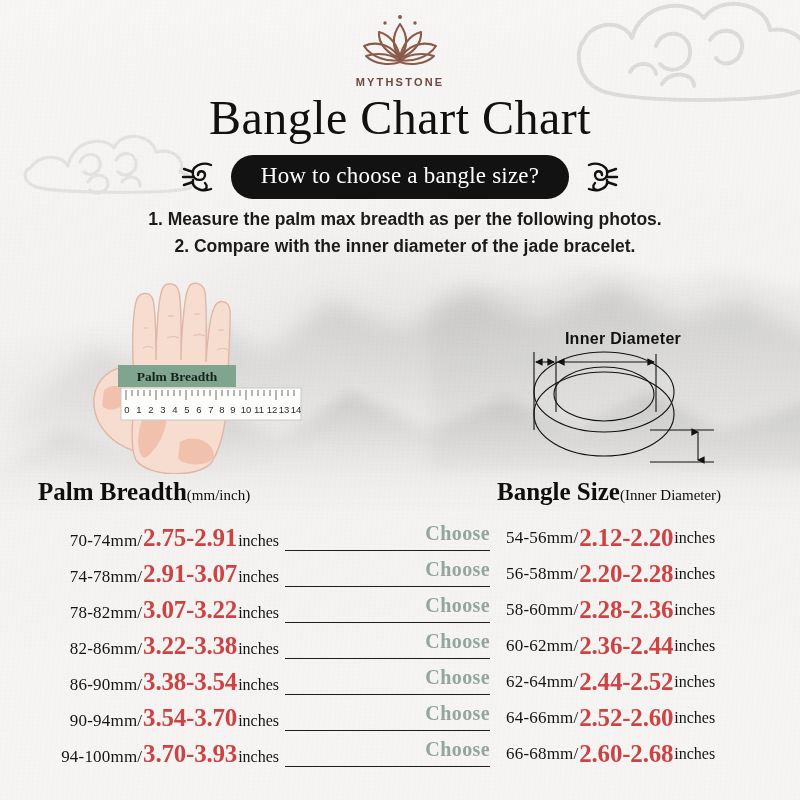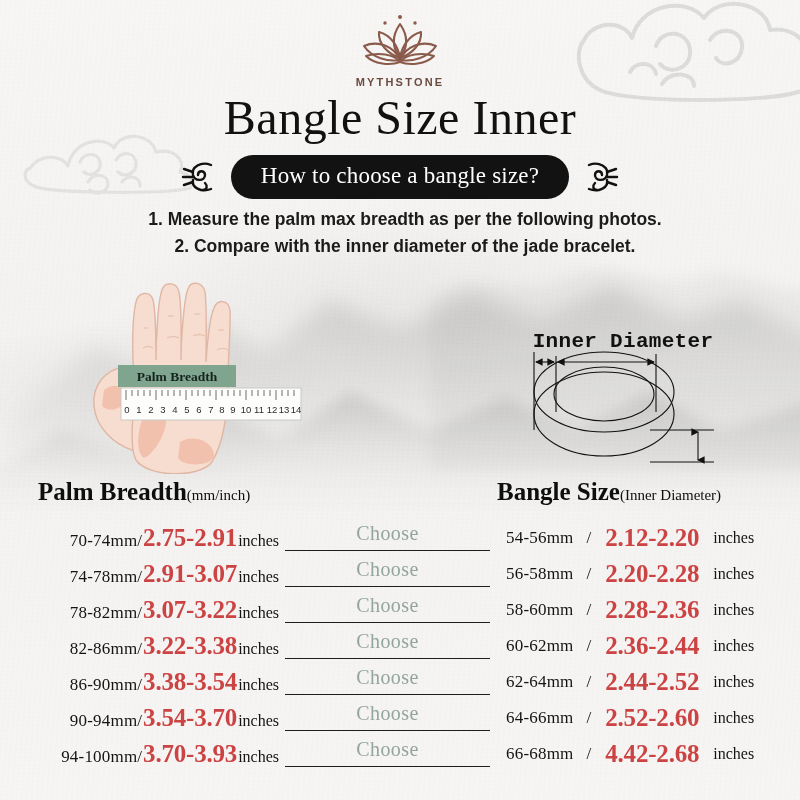--- a/index.html
+++ b/index.html
@@ -49,22 +49,22 @@
     position:absolute;left:0;right:0;top:206px;text-align:center;
     font-family:"Liberation Sans",sans-serif;
     font-size:17.5px;font-weight:700;color:#1b1b1b;line-height:1.55;
   }
   .instructions div{white-space:nowrap;padding-left:10px;}
   
   .hand-box{position:absolute;left:88px;top:282px;width:230px;height:192px;}
   .bangle-box{position:absolute;left:498px;top:326px;width:250px;height:150px;}
   .inner-d-label{
     position:absolute;left:498px;top:330px;width:250px;text-align:center;
-    font-size:21px;font-weight:700;color:#111;
-    font-family:Liberation Mono, monospace;letter-spacing:.3px;
+    font-size:16px;font-weight:700;color:#111;
+    font-family:Liberation Sans, sans-serif;letter-spacing:.3px;
   }
   
   .section-head{
     position:absolute;color:#0e0e0e;white-space:nowrap;
     font-family:"Liberation Serif",serif;
   }
   .section-head .big{font-size:25px;font-weight:700;}
   .section-head .small{font-size:15px;}
   #palm-head{left:38px;top:478px;}
   #bangle-head{left:497px;top:478px;}
@@ -76,30 +76,30 @@
   .row{height:36px;display:flex;align-items:center;white-space:nowrap;}
   .mm{font-size:17px;color:#141414;letter-spacing:.2px;}
   .sep{font-size:17px;color:#141414;}
   .inch{font-size:25px;font-weight:700;color:#cc4343;letter-spacing:-.2px;padding:0 1px;}
   .unit{font-size:16px;color:#141414;}
 
   #palm-table .row{justify-content:flex-start;}
   #palm-table .mmgroup{width:255px;text-align:right;}
   .choose-cell{
     position:relative;width:205px;height:34px;margin-left:6px;
-    display:flex;align-items:flex-start;justify-content:center;
+    display:flex;align-items:flex-start;justify-content:flex-end;font-weight:bold;
   }
   .choose-text{
     font-size:20px;color:#93a59c;letter-spacing:.4px;
     font-family:"Liberation Serif",serif;line-height:1;padding-top:2px;
   }
   .choose-line{
     position:absolute;left:0;right:0;bottom:4px;height:1px;background:#1d1d1d;
   }
-  #bangle-table .row{justify-content:flex-start;padding-left:14px;gap:13px;}
+  #bangle-table .row{justify-content:flex-start;padding-left:14px;}
 </style>
 </head>
 <body>
 
 <div id="stage">
 
   <svg class="bg-layer" viewBox="0 0 800 800" preserveAspectRatio="none">
     <defs>
       <linearGradient id="mtnFade" x1="0" y1="0" x2="0" y2="1">
         <stop offset="0%" stop-color="#8d8d8d" stop-opacity="0.30"></stop>
@@ -158,21 +158,21 @@
       </g>
       <g fill="#8a5a4a">
         <circle cx="52" cy="3" r="2"></circle>
         <circle cx="37" cy="9" r="1.7"></circle>
         <circle cx="67" cy="9" r="1.7"></circle>
       </g>
     </svg>
     <div class="logo-name">MYTHSTONE</div>
   </div>
 
-  <div class="title">Bangle Size Inner</div>
+  <div class="title">Bangle Chart Chart</div>
 
   <div class="pill-row">
     <svg class="flourish" viewBox="0 0 34 40">
       <g fill="none" stroke="#111" stroke-width="2.4" stroke-linecap="round">
         <path d="M30 8 C20 4 10 10 12 18 C14 25 24 24 24 18 C24 13 17 13 17 18"></path>
         <path d="M30 32 C20 36 10 30 12 23"></path>
         <path d="M3 12 L12 15"></path>
           <path d="M2 20 L12 20"></path>
           <path d="M3 28 L12 25"></path>
         <path d="M24 26 C27 29 26 33 22 33"></path>
@@ -387,18 +387,18 @@
     </div>
     <div class="row">
       <span class="mm">64-66mm</span>
         <span class="sep">/</span>
         <span class="inch">2.52-2.60</span>
         <span class="unit">inches</span>
     </div>
     <div class="row">
       <span class="mm">66-68mm</span>
         <span class="sep">/</span>
-        <span class="inch">4.42-2.68</span>
+        <span class="inch">2.60-2.68</span>
         <span class="unit">inches</span>
     </div>
   </div>
 
 </div>
 
 </body></html>

